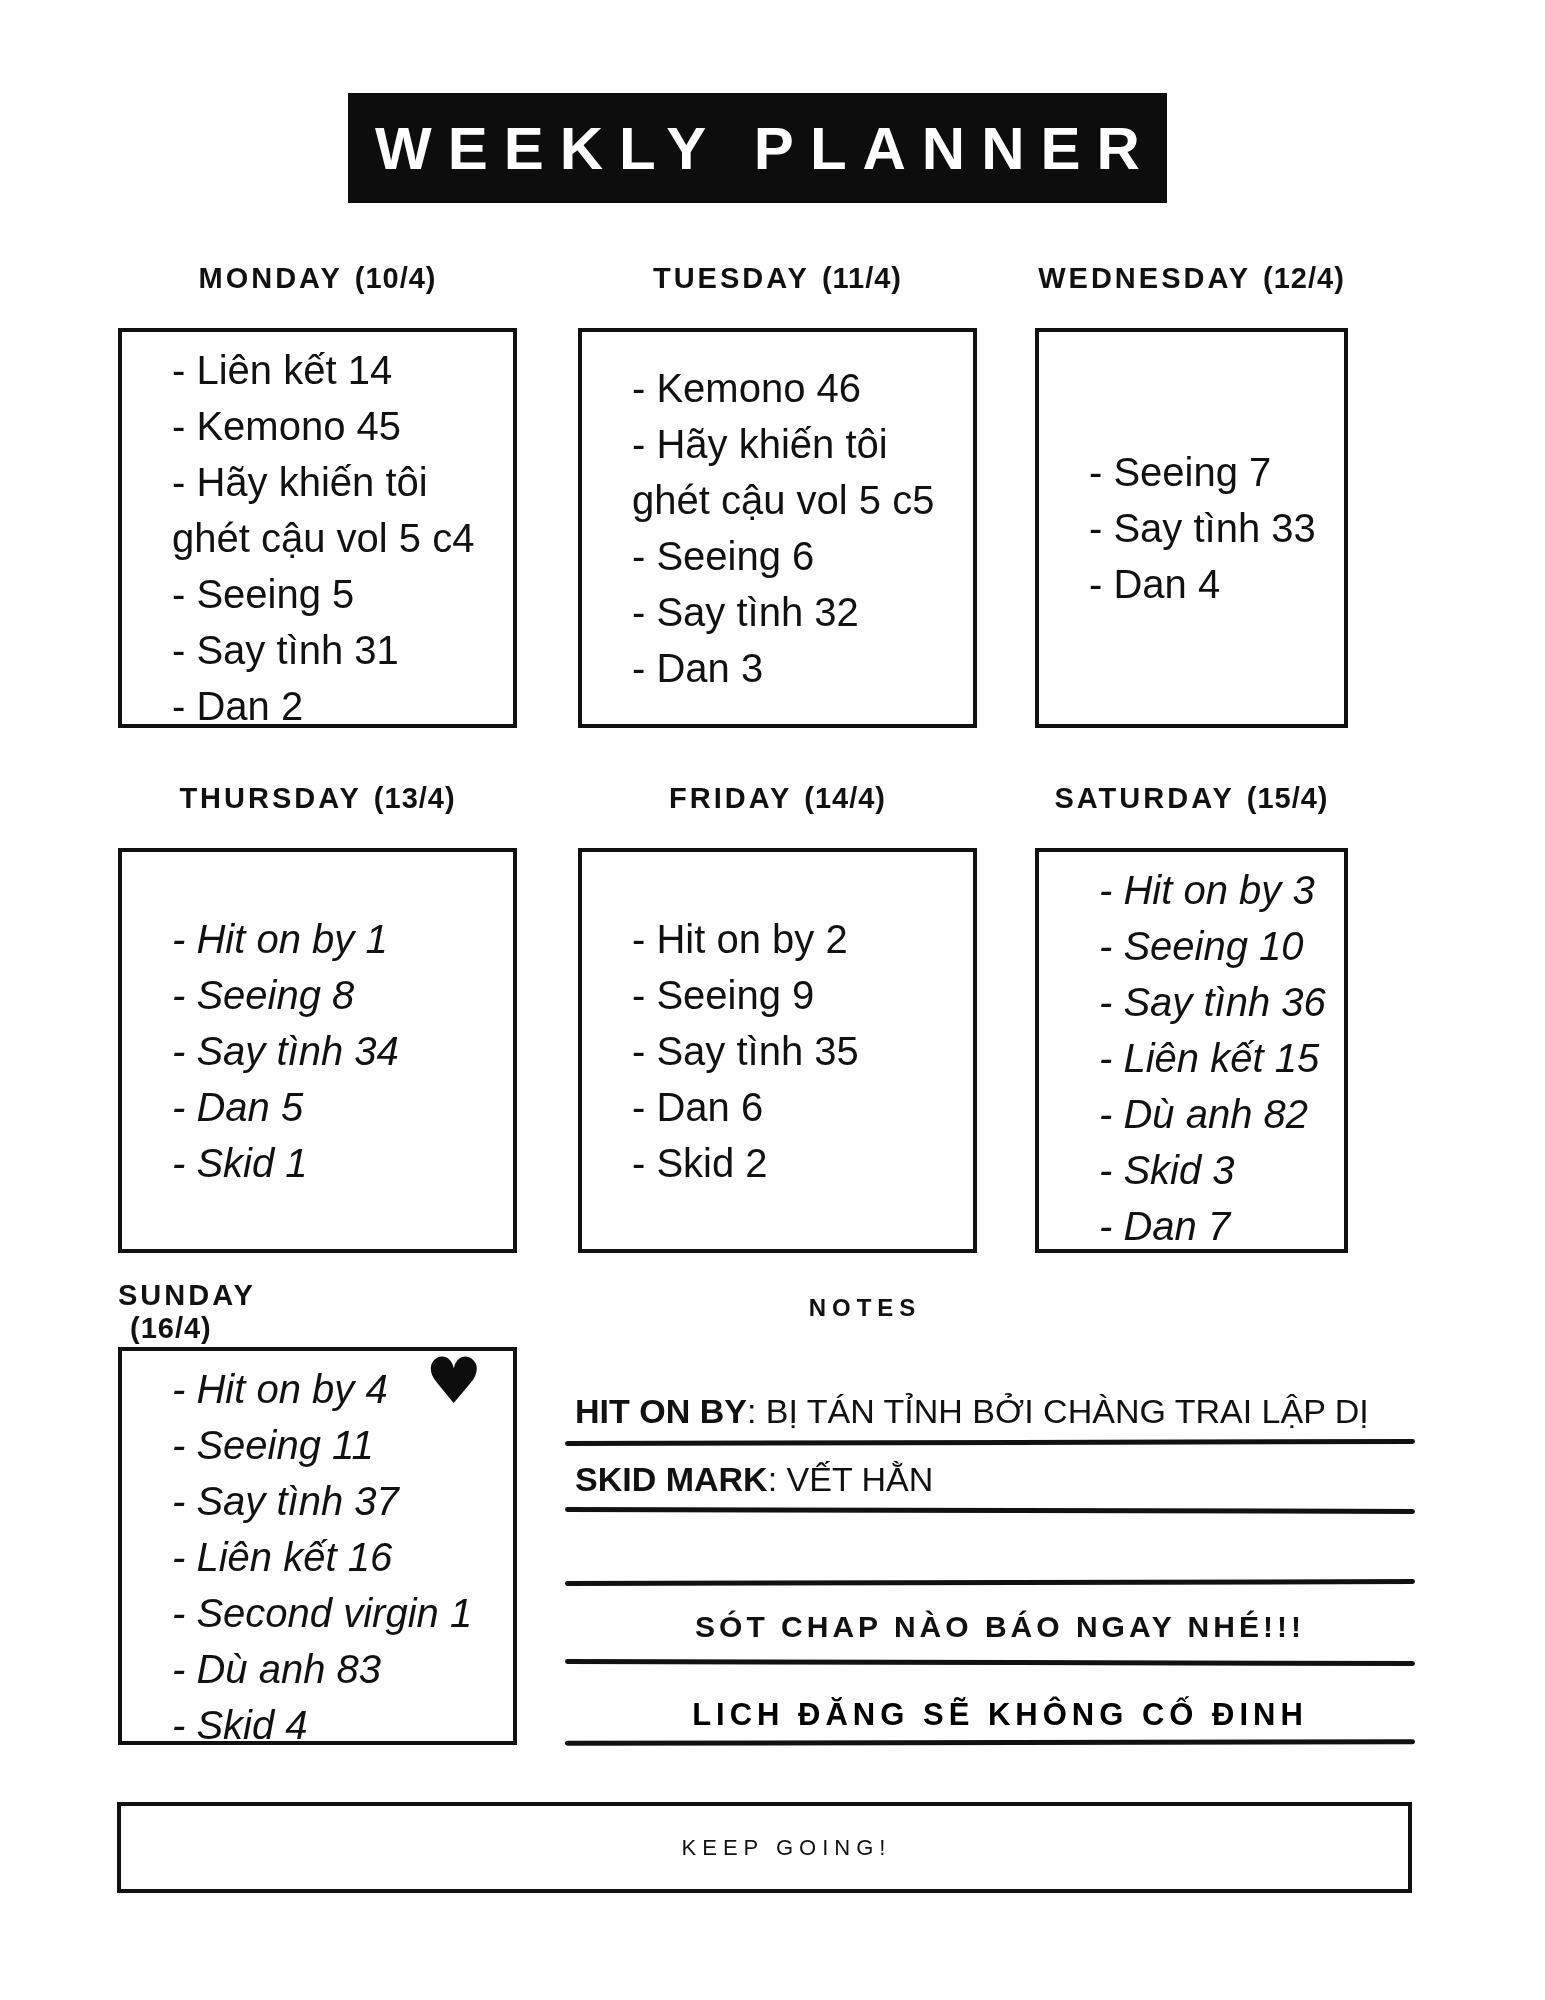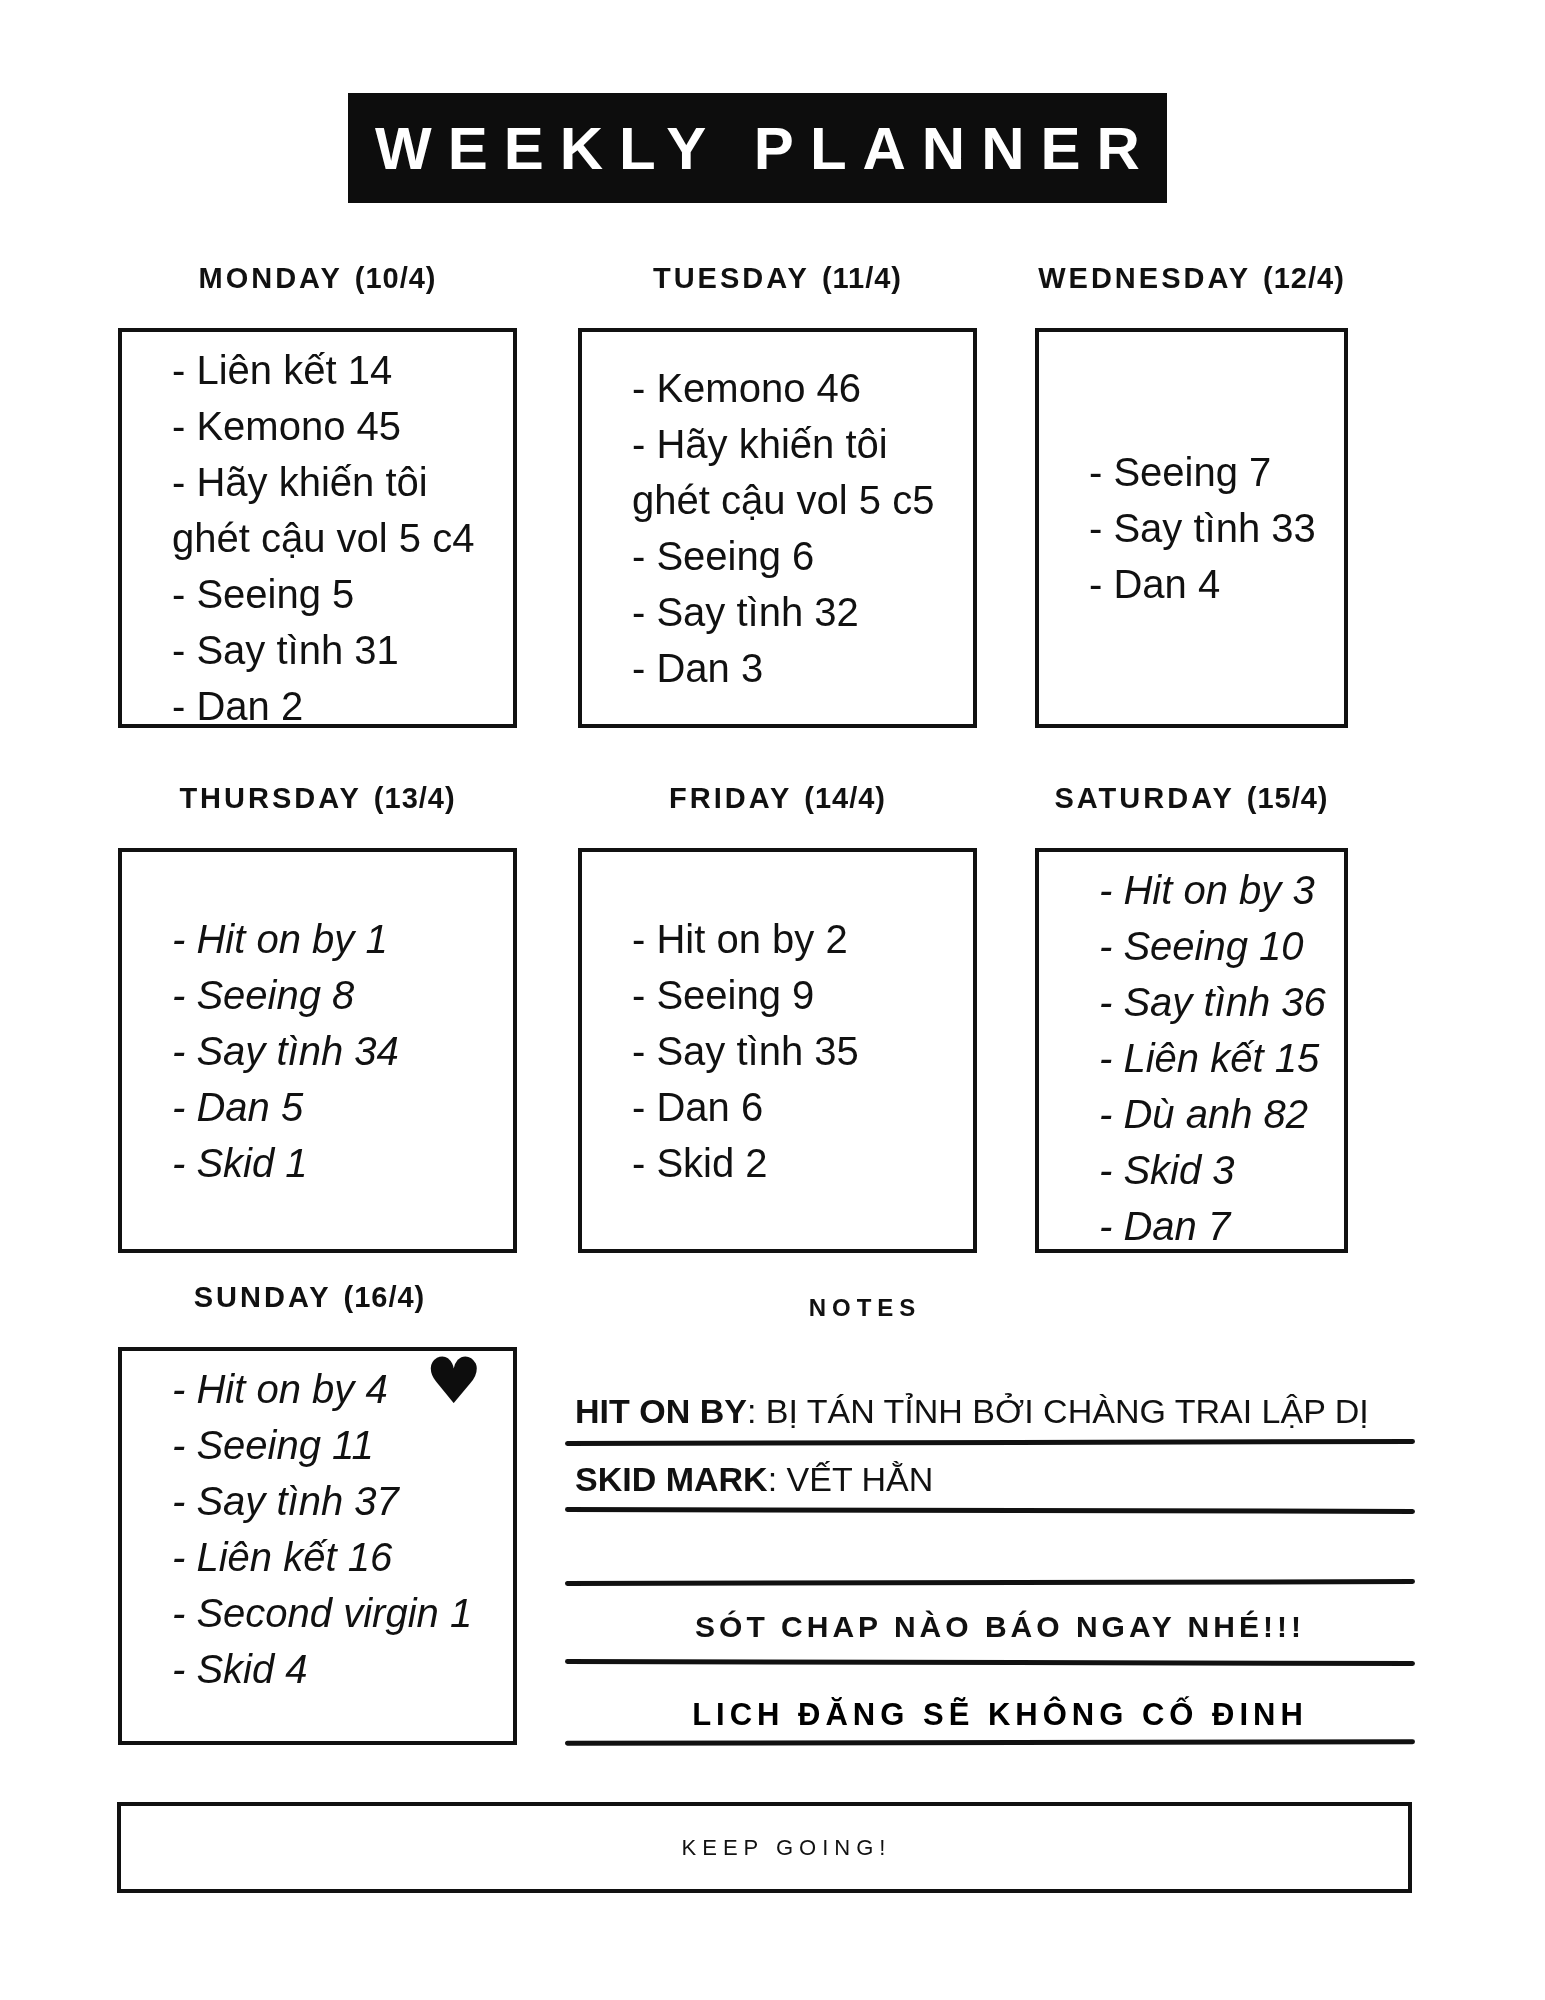--- a/index.html
+++ b/index.html
@@ -148,31 +148,32 @@
           <div class="day-item">- Hit on by 3</div>
           <div class="day-item">- Seeing 10</div>
           <div class="day-item">- Say tình 36</div>
           <div class="day-item">- Liên kết 15</div>
           <div class="day-item">- Dù anh 82</div>
           <div class="day-item">- Skid 3</div>
           <div class="day-item">- Dan 7</div>
         </div>
   </div>
 
-  <div class="day-header" style="left: 110px; top: 1281px; width: 399px;">
+  <div class="day-header" style="left: 118px; top: 1281px; width: 399px; flex-direction: column;">
     <span class="label">SUNDAY</span>
     <span class="date">(16/4)</span>
   </div>
   <div class="day-box italic v-top" style="left: 118px; top: 1347px; width: 399px; height: 398px;">
     <div class="day-items">
           <div class="day-item">- Hit on by 4</div>
           <div class="day-item">- Seeing 11</div>
           <div class="day-item">- Say tình 37</div>
           <div class="day-item">- Liên kết 16</div>
           <div class="day-item">- Second virgin 1</div>
+          <div class="day-item">- Dù anh 83</div>
           <div class="day-item">- Skid 4</div>
         </div>
   </div>
 <span class="heart">♥</span>
     </div>
 
   <div class="notes-heading">NOTES</div>
 
   <div class="def-line" style="top:1392px;">
     <span class="term">HIT ON BY</span><span>: </span><span>BỊ TÁN TỈNH BỞI CHÀNG TRAI LẬP DỊ</span>

